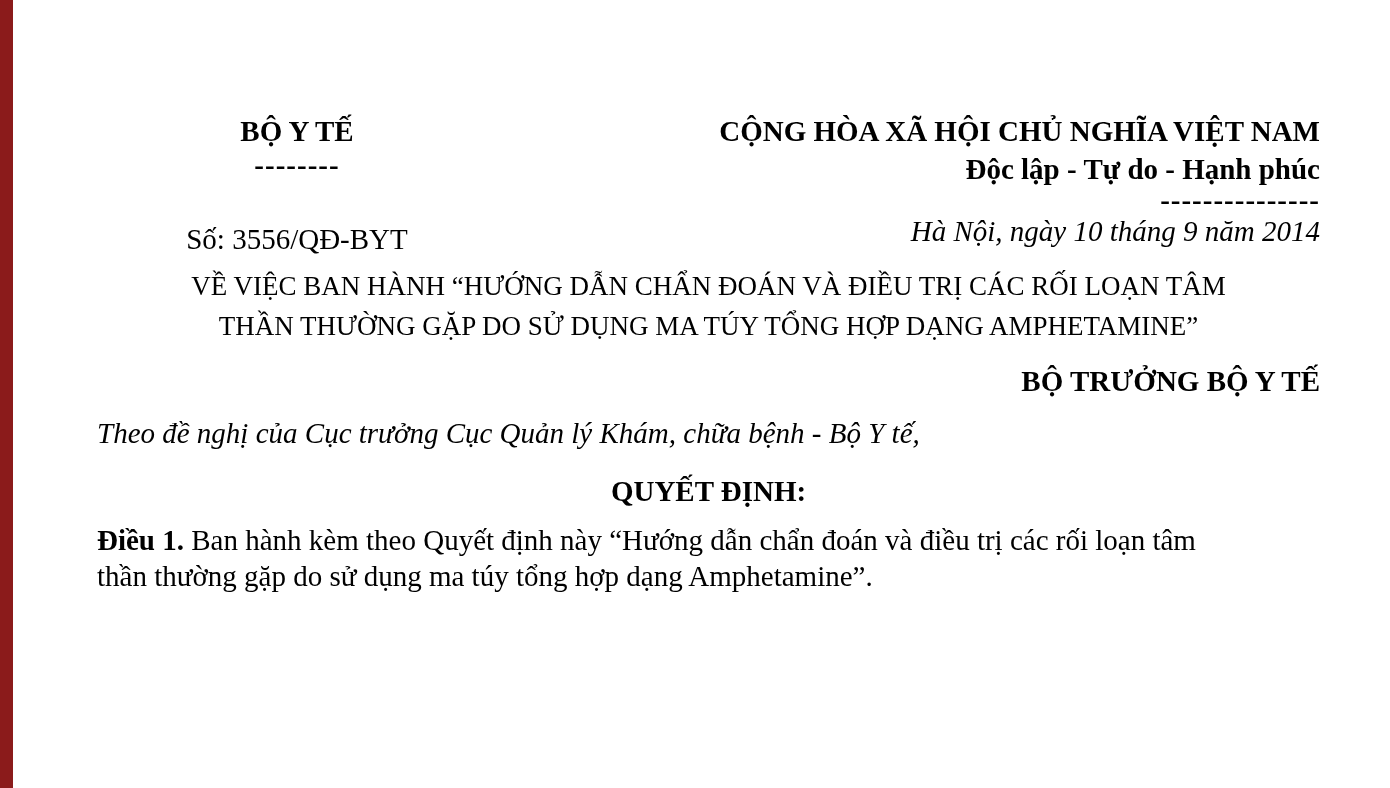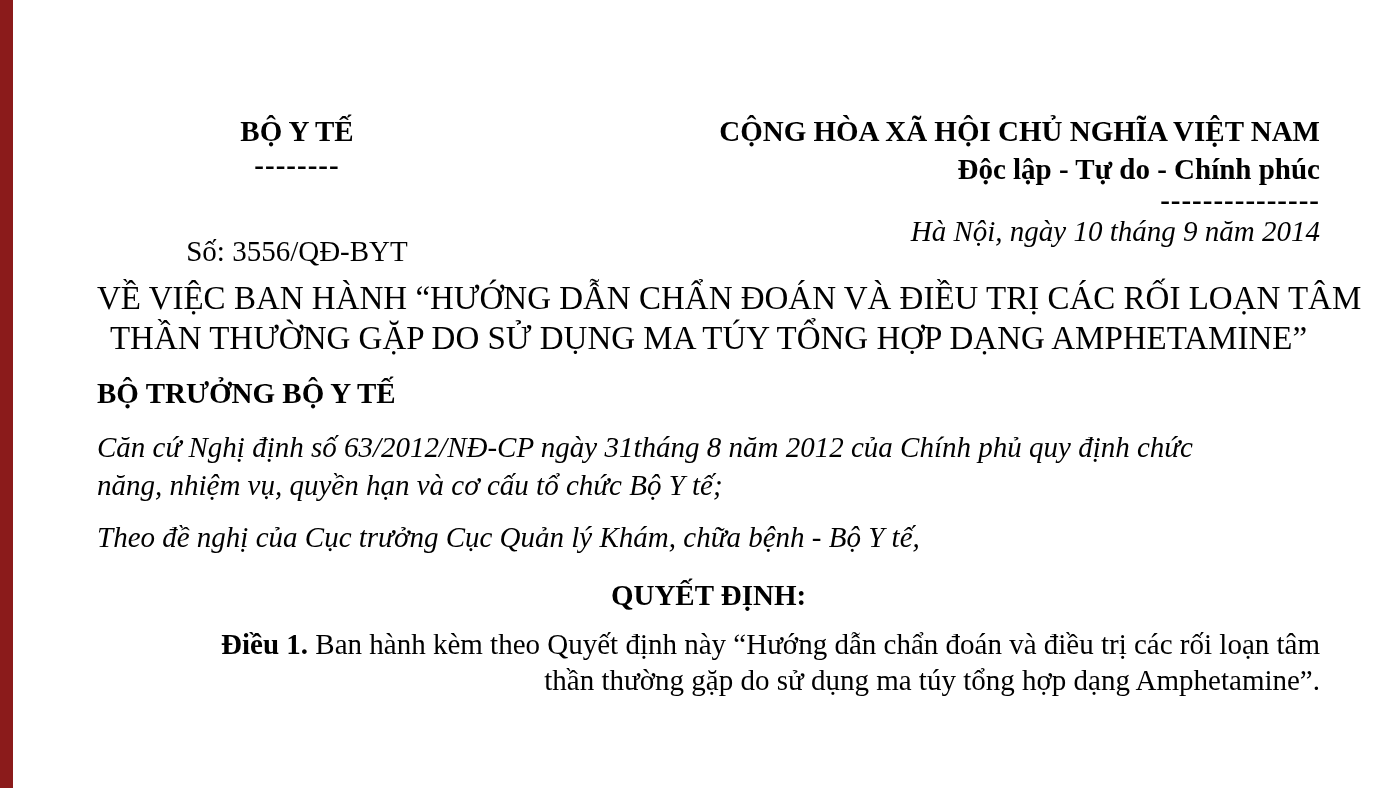--- a/index.html
+++ b/index.html
@@ -14,78 +14,74 @@
   .page { position: relative; width: 1390px; height: 676px; background: #ffffff; }
   .accent-bar { position: absolute; left: 0; top: 0; width: 13px; height: 788px; }
   .content { position: relative; padding: 112px 70px 0 97px; }
 
   .header-row { display: flex; align-items: flex-start; }
   .col-left  { width: 400px; text-align: center; }
   .col-right { flex: 1; text-align: right; }
 
   .org-name      { font-weight: bold; line-height: 38px; white-space: nowrap; }
   .divider-left  { font-weight: bold; line-height: 30px; letter-spacing: 1px; }
-  .doc-number    { margin-top: 52px; line-height: 38px; white-space: nowrap; }
+  .doc-number    { margin-top: 40px; line-height: 38px; white-space: nowrap; }
 
   .country-name  { font-weight: bold; line-height: 38px; white-space: nowrap; }
   .motto         { font-weight: bold; line-height: 38px; white-space: nowrap; }
   .divider-right { font-weight: bold; line-height: 24px; letter-spacing: 1px; }
   .dateline      { margin-top: 0; font-style: italic; line-height: 38px; padding-left: 230px; white-space: nowrap; }
 
   .doc-title       { margin-top: 58px; text-align: center; font-weight: bold; line-height: 38px; }
-  .doc-subtitle    { margin-top: 8px; text-align: center; font-size: 33px; }
+  .doc-subtitle    { margin-top: 8px; text-align: center; font-size: 27px; }
   .subtitle-line   { line-height: 40px; white-space: nowrap; }
-  .issuer-heading  { margin-top: 16px; text-align: left; font-weight: bold; line-height: 38px; }
+  .issuer-heading  { margin-top: 16px; text-align: right; font-weight: bold; line-height: 38px; }
 
   .recital         { font-style: italic; line-height: 38px; }
   .recital-1       { margin-top: 16px; }
   .recital-2       { margin-top: 14px; }
   .recital .line   { white-space: nowrap; }
 
   .decision-heading { margin-top: 20px; text-align: center; font-weight: bold; line-height: 38px; }
 
   .article          { margin-top: 12px; line-height: 36px; }
-  .article .line    { white-space: nowrap; text-align: right; }
+  .article .line    { white-space: nowrap; }
   .article-label    { font-weight: bold; }
 </style>
 </head>
 <body>
 
 <div class="page">
 
   <div class="accent-bar" style="background: rgb(139, 27, 27);"></div>
 
   <div class="content">
 
     <div class="header-row">
       <div class="col-left">
         <div class="org-name">BỘ Y TẾ</div>
         <div class="divider-left">--------</div>
         <div class="doc-number">Số: 3556/QĐ-BYT</div>
       </div>
       <div class="col-right">
         <div class="country-name">CỘNG HÒA XÃ HỘI CHỦ NGHĨA VIỆT NAM</div>
-        <div class="motto">Độc lập - Tự do - Chính phúc</div>
+        <div class="motto">Độc lập - Tự do - Hạnh phúc</div>
         <div class="divider-right">---------------</div>
         <div class="dateline">Hà Nội, ngày 10 tháng 9 năm 2014</div>
       </div>
     </div>
 
 
     <div class="doc-subtitle">
       <div class="subtitle-line">VỀ VIỆC BAN HÀNH “HƯỚNG DẪN CHẨN ĐOÁN VÀ ĐIỀU TRỊ CÁC RỐI LOẠN TÂM</div>
       <div class="subtitle-line">THẦN THƯỜNG GẶP DO SỬ DỤNG MA TÚY TỔNG HỢP DẠNG AMPHETAMINE”</div>
     </div>
 
     <div class="issuer-heading">BỘ TRƯỞNG BỘ Y TẾ</div>
 
-    <div class="recital recital-1">
-      <div class="line">Căn cứ Nghị định số 63/2012/NĐ-CP ngày 31tháng 8 năm 2012 của Chính phủ quy định chức</div>
-      <div class="line">năng, nhiệm vụ, quyền hạn và cơ cấu tổ chức Bộ Y tế;</div>
-    </div>
 
     <div class="recital recital-2">
       <div class="line">Theo đề nghị của Cục trưởng Cục Quản lý Khám, chữa bệnh - Bộ Y tế,</div>
     </div>
 
     <div class="decision-heading">QUYẾT ĐỊNH:</div>
 
     <div class="article">
       <div class="line"><span class="article-label">Điều 1.</span><span> Ban hành kèm theo Quyết định này “Hướng dẫn chẩn đoán và điều trị các rối loạn tâm</span></div>
       <div class="line">thần thường gặp do sử dụng ma túy tổng hợp dạng Amphetamine”.</div>

